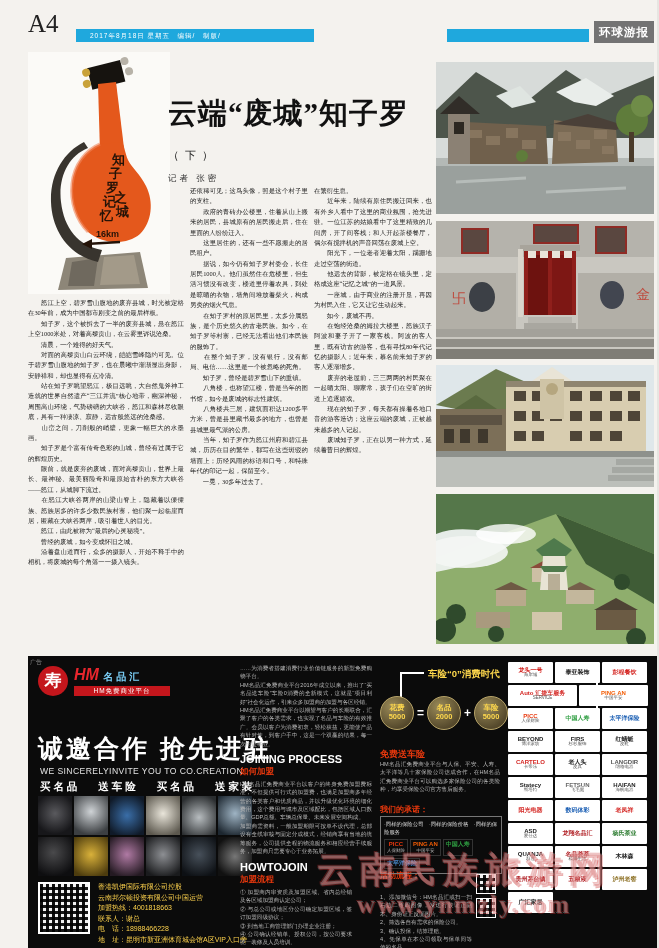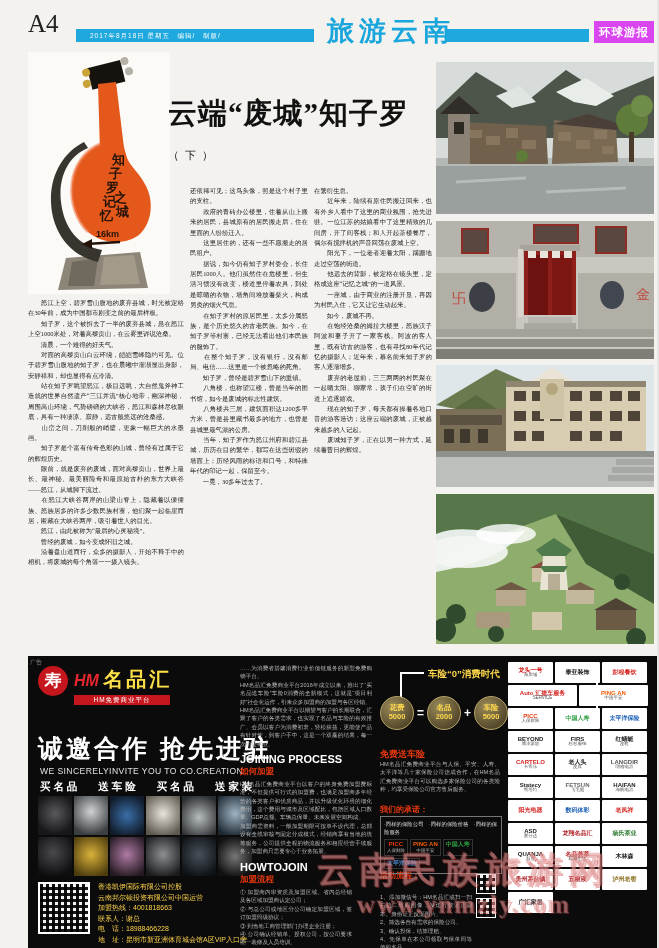--- a/index.html
+++ b/index.html
@@ -8,21 +8,21 @@
         font-family:"Liberation Sans",sans-serif;color:#1a1a1a;text-decoration:underline;}
   .abs{position:absolute;}
   .pre{white-space:pre-line;}
 
   
   .pageno{left:28px;top:10px;font-family:"Liberation Serif",serif;font-size:25px;color:#222;}
   .bar{background:#1fa8dd;height:13px;top:29px;}
   .bar-left{left:76px;width:238px;color:#fff;font-size:6.5px;line-height:13px;padding-left:14px;letter-spacing:1px;}
   .bar-right{left:447px;width:142px;}
   .section-title{left:327px;top:13px;font-size:27px;font-weight:bold;color:#19a6dc;letter-spacing:5px;}
-  .masthead{left:594px;top:21px;width:60px;height:22px;background:#d946ef;color:#fff;
+  .masthead{left:594px;top:21px;width:60px;height:22px;background:#737373;color:#fff;
             font-size:11.5px;font-weight:bold;text-align:center;line-height:22px;letter-spacing:1px;}
 
   
   .title-block{left:168px;top:94px;width:266px;}
   .title-block h1{margin:0;font-family:"Liberation Serif",serif;font-weight:900;font-size:29px;letter-spacing:1px;color:#111;}
   .subtitle{margin-top:14px;font-size:11px;letter-spacing:6px;color:#222;}
   .byline{margin-top:10px;font-size:8.5px;letter-spacing:3px;color:#333;}
   .bodycol{font-family:"Liberation Serif",serif;font-size:6.4px;line-height:1.62;text-align:justify;color:#1c1c1c;overflow:hidden;}
   .col1{left:28px;top:298px;width:156px;height:358px;}
   .col2{left:190px;top:186px;width:118px;height:470px;}
@@ -32,21 +32,21 @@
   .photo svg{display:block;}
   .fig-guitar{left:28px;top:52px;width:142px;height:242px;background:#fbfbf9;}
 
   
   .ad{left:28px;top:656px;width:629px;height:292px;background:#0b0b0b;color:#cfcfcf;}
   .ad-label{left:2px;top:2px;font-size:6px;color:#888;}
   .seal{left:10px;top:10px;width:30px;height:30px;border-radius:50%;background:#c4161c;color:#fff;
         font-size:17px;font-weight:bold;text-align:center;line-height:30px;font-family:"Liberation Serif",serif;}
   .brand-row{left:46px;top:10px;}
   .brand-hm{font-style:italic;font-weight:bold;font-size:16px;color:#e8262d;}
-  .brand-name{font-size:20px;font-weight:bold;color:#fde047;letter-spacing:3px;}
+  .brand-name{font-size:10px;font-weight:bold;color:#7dd3fc;letter-spacing:3px;}
   .brand-tag{margin-top:2px;background:#c4161c;color:#fff;font-size:6.5px;width:96px;text-align:center;
              line-height:10px;letter-spacing:1px;}
   .slogan{left:10px;top:76px;font-size:25px;font-weight:bold;color:#fff;letter-spacing:3px;}
   .slogan-en{left:12px;top:110px;font-size:8.6px;color:#e3e3e3;letter-spacing:.4px;}
   .offer{left:12px;top:124px;font-size:10.5px;font-weight:bold;color:#fff;}
   .products{left:10px;top:140px;width:214px;display:flex;flex-wrap:wrap;gap:2px;}
   .tile{width:34px;height:39px;background:#222;}
   .tile:nth-child(1){background:radial-gradient(circle at 50% 45%,#5a5a5e,#17171a 75%);}
   .tile:nth-child(2){background:radial-gradient(circle at 50% 40%,#cfd3d6,#3c3f42 80%);}
   .tile:nth-child(3){background:radial-gradient(circle at 50% 50%,#3a6ea8,#101a28 85%);}
@@ -107,21 +107,20 @@
   .wm1{font-size:36px;letter-spacing:6px;line-height:1.2;}
   .wm2{font-size:25px;letter-spacing:2px;font-family:"Liberation Serif",serif;}
 </style>
 </head>
 <body>
 
 <div class="page">
 
   <div class="abs pageno">A4</div>
   <div class="abs bar bar-left">2017年8月18日 星期五　编辑/　制版/</div>
-  <div class="abs section-title">旅游云南</div>
   <div class="abs bar bar-right"></div>
   <div class="abs masthead">环球游报</div>
 
   <div class="abs fig-guitar">
     <svg width="142" height="242" viewBox="0 0 142 242">
       <rect width="142" height="242" fill="#fbfaf7"></rect>
 
       <polygon points="38,206 112,200 120,236 30,238" fill="#8d8678"></polygon>
       <polygon points="44,210 70,206 66,234 40,234" fill="#6f695e"></polygon>
       <polygon points="76,205 106,203 112,232 72,233" fill="#a39a89"></polygon>
@@ -155,20 +154,21 @@
       <g stroke="#241308" stroke-width="2.5">
         <line x1="58" y1="192" x2="92" y2="190"></line>
         <polygon points="54,192 64,187 64,197" fill="#241308" stroke="none"></polygon>
       </g>
     </svg>
   </div>
 
   <div class="abs title-block">
     <h1>云端“废城”知子罗</h1>
     <div class="subtitle">（下）</div>
+    <div class="byline">记者 张密</div>
   </div>
 
   <div class="abs bodycol col1 pre">　　怒江上空，碧罗雪山腹地的废弃县城，时光被定格在30年前，成为中国都市剧变之前的最后样板。
 　　知子罗，这个被拆去了一半的废弃县城，悬在怒江上空1000米处，对着高黎贡山，在云雾里诉说沧桑。
 　　清晨，一个难得的好天气。
 　　对面的高黎贡山白云环绕，皑皑雪峰隐约可见。位于碧罗雪山腹地的知子罗，也在晨曦中渐渐显出身影，安静祥和，却也显得有点冷清。
 　　站在知子罗眺望怒江，极目远眺，大自然鬼斧神工造就的世界自然遗产“三江并流”核心地带，幽深神秘，周围高山环绕，气势磅礴的大峡谷，怒江和森林尽收眼底，具有一种凄凉、寂静，远古般悠远的沧桑感。
 　　山峦之间，刀削般的峭壁，更象一幅巨大的水墨画。
 　　知子罗是个富有传奇色彩的山城，曾经有过属于它的辉煌历史。
 　　眼前，就是废弃的废城，面对高黎贡山，世界上最长、最神秘、最美丽险奇和最原始古朴的东方大峡谷——怒江，从城脚下流过。

